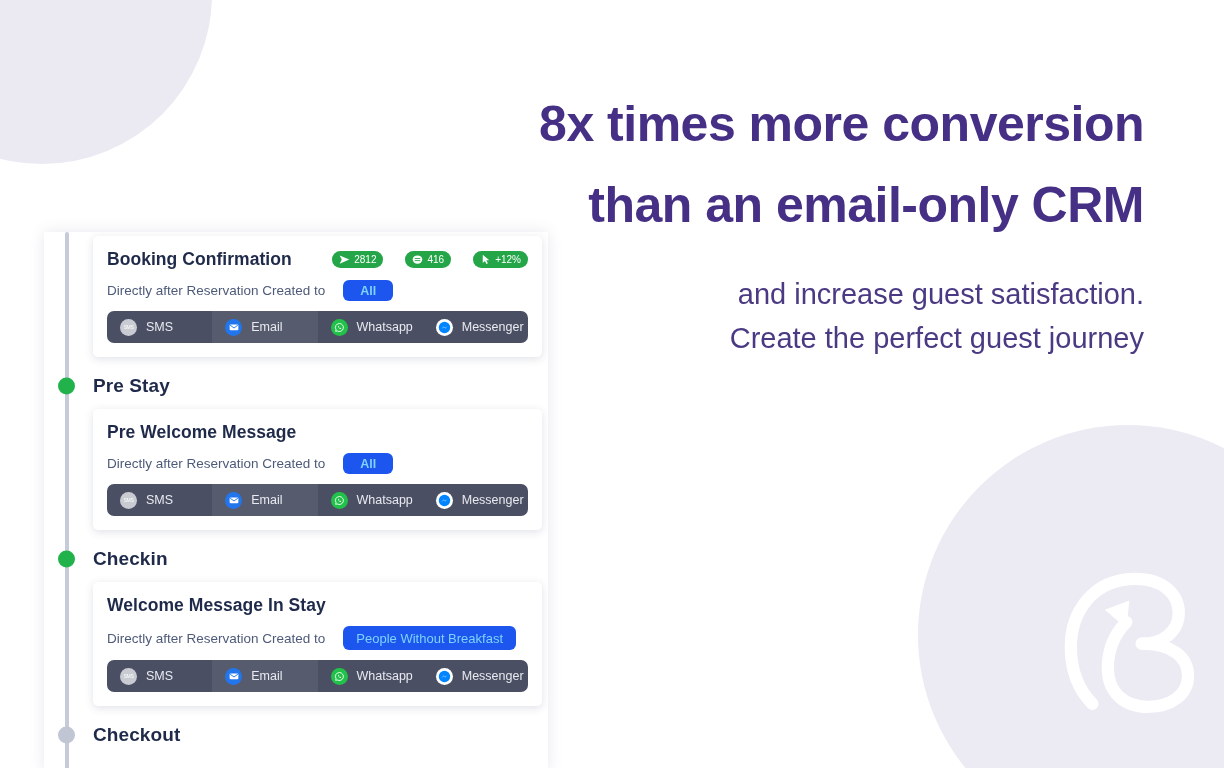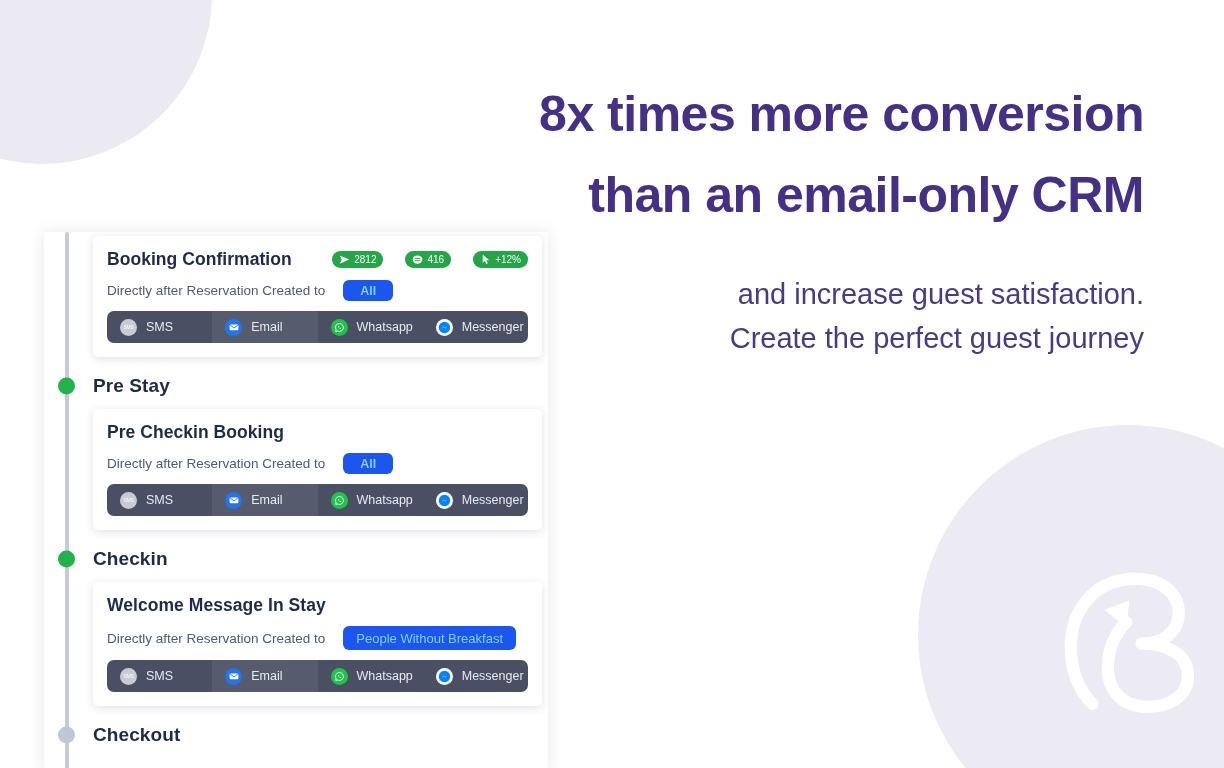--- a/index.html
+++ b/index.html
@@ -40,21 +40,21 @@
     top: 545px;
     width: 185px;
     height: 185px;
     z-index: 1;
   }
 
   
   .headline {
     position: absolute;
     right: 80px;
-    top: 74px;
+    top: 84px;
     width: 760px;
     text-align: right;
     font-size: 50px;
     line-height: 1.62;
     font-weight: bold;
     color: #453086;
     letter-spacing: -0.5px;
     z-index: 3;
   }
   .headline .ln { display: block; }
@@ -340,21 +340,21 @@
   </div>
 
   <div class="stage">
     <div class="stage-head">
       <span class="stage-dot"></span>
       <span class="stage-title">Pre Stay</span>
     </div>
 
     <div class="card">
       <div class="card-top">
-        <span class="card-title">Pre Checkin Booking</span>
+        <span class="card-title">Pre Welcome Message</span>
       </div>
       <div class="card-sub">
         <span class="sub-text">Directly after Reservation Created to</span>
         <span class="audience-pill">All</span>
       </div>
       <div class="channels">
         <div class="channel">
           <span class="cicon sms">SMS</span>
           <span>SMS</span>
         </div>

